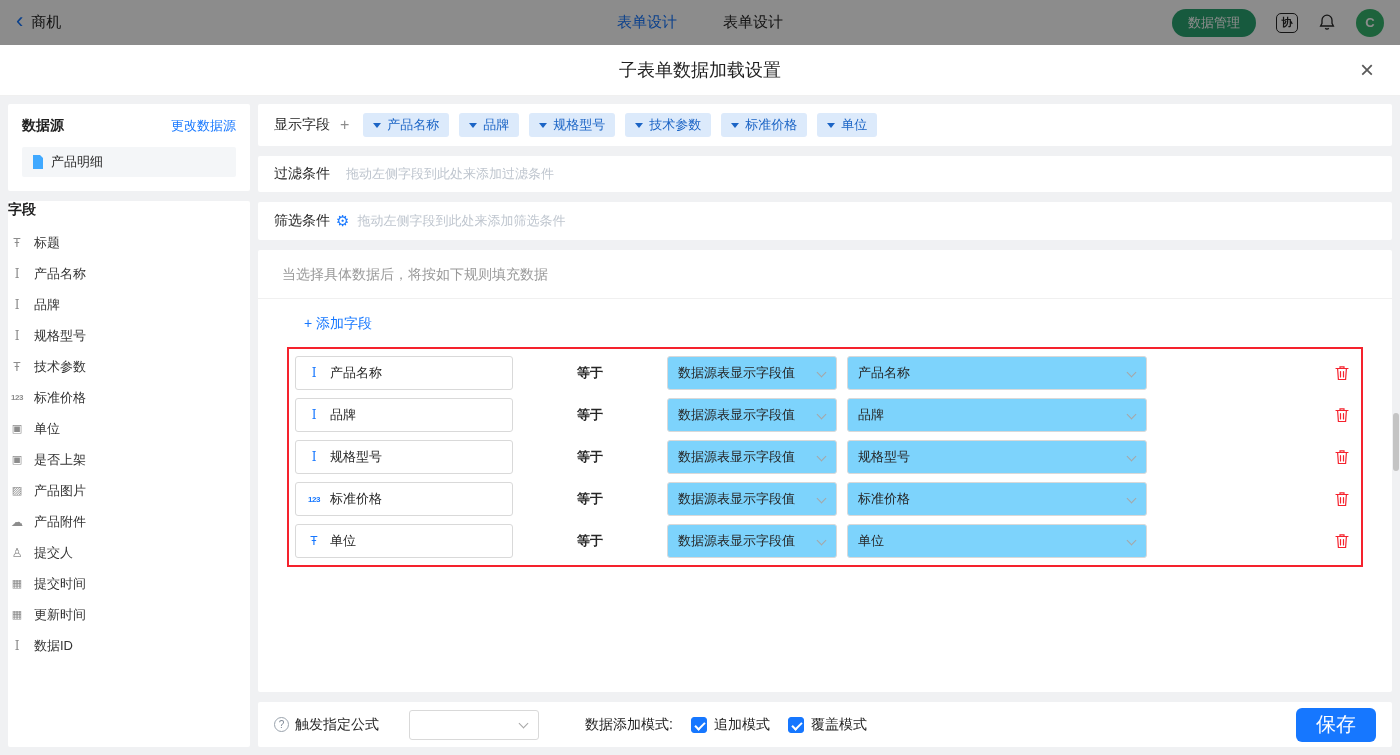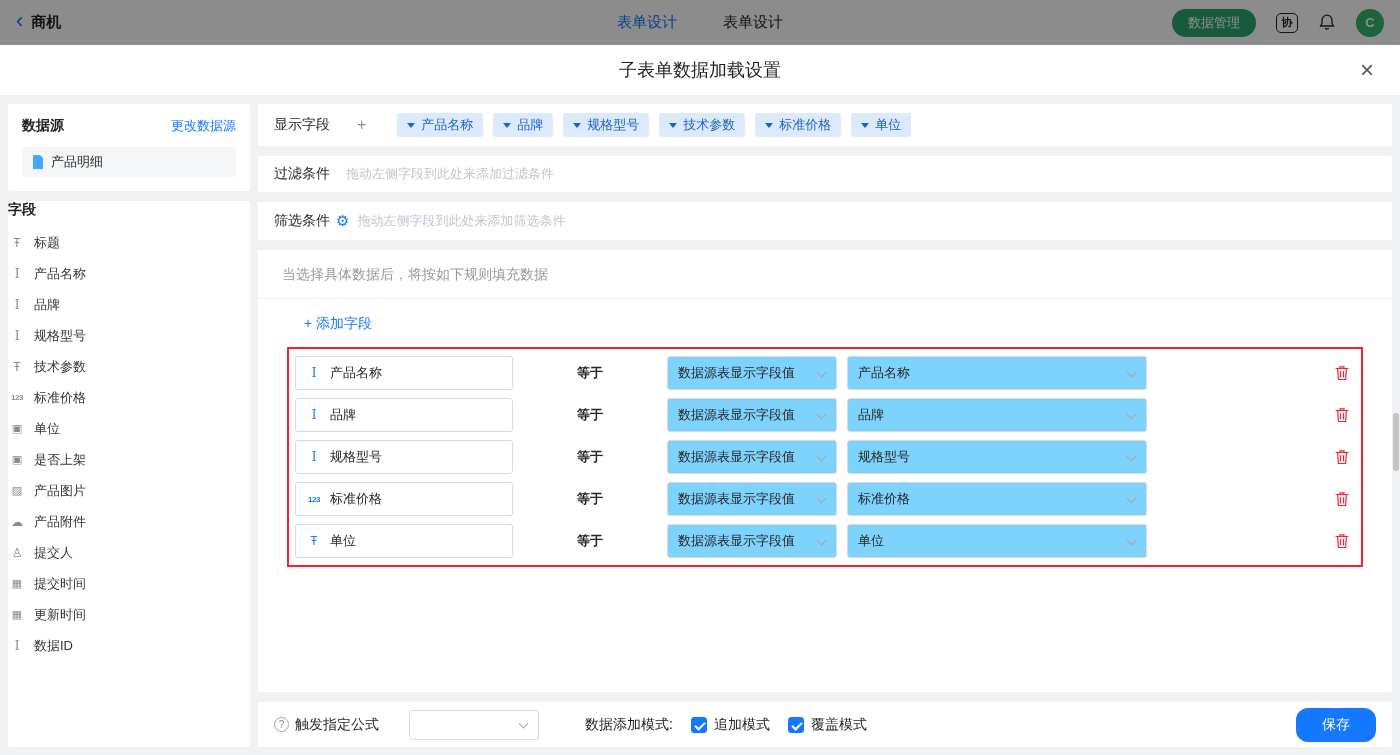--- a/index.html
+++ b/index.html
@@ -4,21 +4,21 @@
 <style>
   * { margin:0; padding:0; box-sizing:border-box; }
   html,body { background:#ffffff; }
   body { font-family:"Liberation Sans","DejaVu Sans",sans-serif; color:#262626; }
   .stage { position:relative; width:1400px; height:755px; overflow:hidden; background:#f0f1f3; }
 
   
   .topbar { position:relative; height:45px; background:#ffffff; display:flex; align-items:center; padding:0 16px; }
   .tb-left { display:flex; align-items:center; gap:8px; }
   .back-ic { color:#1677ff; font-size:22px; line-height:1; margin-top:-3px; }
-  .tb-title { font-size:15px; font-weight:700; color:#262626; }
+  .tb-title { font-size:15px; font-weight:400; color:#262626; }
   .tb-center { position:absolute; left:50%; top:0; height:45px; transform:translateX(-50%); display:flex; align-items:center; gap:46px; }
   .tb-tab { font-size:15px; color:#262626; cursor:pointer; }
   .tb-tab.active { color:#1677ff; font-weight:500; }
   .tb-right { margin-left:auto; display:flex; align-items:center; gap:20px; }
   .dm-btn { height:28px; padding:0 16px; border-radius:15px; background:#2ba471; color:#fff; font-size:13px; display:flex; align-items:center; border:none; }
   .badge-ic { width:22px; height:20px; border:1.6px solid #262626; border-radius:5px; display:flex; align-items:center; justify-content:center; font-size:11px; font-weight:700; color:#262626; }
   .avatar { width:28px; height:28px; border-radius:50%; background:#36b56e; color:#fff; font-size:13px; font-weight:600; display:flex; align-items:center; justify-content:center; }
   .dim { position:absolute; left:0; top:0; width:100%; height:45px; background:rgba(0,0,0,0.45); pointer-events:none; }
 
   
@@ -47,21 +47,21 @@
   .ic-number::before{ content:"123"; font-size:8px; font-weight:700; letter-spacing:-0.5px; }
   .ic-select::before{ content:"▣"; font-size:11px; }
   .ic-image::before { content:"▨"; font-size:11px; }
   .ic-attach::before{ content:"☁"; font-size:12px; }
   .ic-user::before  { content:"♙"; font-size:12px; }
   .ic-date::before  { content:"▦"; font-size:11px; }
 
   .rightcol { flex:1; display:flex; flex-direction:column; gap:10px; }
   .bar { background:#fff; border-radius:2px; display:flex; align-items:center; padding:0 16px; }
   .bar-label { font-size:14px; font-weight:500; color:#1f1f1f; white-space:nowrap; }
-  .bar1 { height:42px; gap:27px; }
+  .bar1 { height:42px; gap:10px; }
   .plus { color:#8c8c8c; font-size:16px; cursor:pointer; margin-right:4px; }
   .chips { display:flex; align-items:center; gap:10px; }
   .chip { height:24px; background:#dceafb; border-radius:3px; color:#1b64c5; font-size:13px; display:flex; align-items:center; padding:0 10px; cursor:pointer; }
   .chip-tri { width:0; height:0; border:4px solid transparent; border-top:5px solid #1b64c5; margin-top:5px; margin-right:6px; }
   .bar2 { height:36px; }
   .bar3 { height:38px; }
   .dropzone { font-size:13px; color:#bfc6cf; margin-left:16px; flex:1; }
   .gear { color:#1677ff; font-size:15px; margin-left:6px; }
   .bar3 .dropzone { margin-left:8px; }
 
@@ -85,21 +85,21 @@
   .fbar { height:45px; background:#fff; border-radius:2px; display:flex; align-items:center; padding:0 16px; }
   .help { width:15px; height:15px; border:1px solid #9aa3ad; border-radius:50%; color:#7d8794; font-size:10px; display:flex; align-items:center; justify-content:center; margin-right:6px; }
   .flabel { font-size:14px; color:#262626; }
   .fsel { margin-left:30px; width:130px; height:30px; border:1px solid #d9d9d9; border-radius:3px; background:#fff; display:flex; align-items:center; justify-content:flex-end; padding:0 10px; cursor:pointer; }
   .mode-label { margin-left:46px; font-size:14px; font-weight:500; color:#1f1f1f; }
   .mode { display:flex; align-items:center; gap:7px; margin-left:18px; cursor:pointer; }
   .checkbox { width:16px; height:16px; border:1px solid #d9d9d9; border-radius:3px; background:#fff; position:relative; }
   .checkbox.checked { background:#1677ff; border-color:#1677ff; }
   .checkbox.checked::after { content:""; position:absolute; left:5px; top:2px; width:4px; height:8px; border:solid #fff; border-width:0 2px 2px 0; transform:rotate(45deg); }
   .mode-text { font-size:14px; color:#262626; }
-  .save-btn { margin-left:auto; width:80px; height:34px; background:#1677ff; border:none; border-radius:12px; color:#fff; font-size:14px; cursor:pointer; }
+  .save-btn { margin-left:auto; width:80px; height:34px; background:#1677ff; border:none; border-radius:6px; color:#fff; font-size:20px; cursor:pointer; }
 
   .scroll-thumb { position:absolute; right:1px; top:413px; width:6px; height:58px; background:#c4c4c4; border-radius:3px; }
 </style>
 </head>
 <body>
 
 <div class="stage">
 
   <div class="topbar">
     <div class="tb-left">

